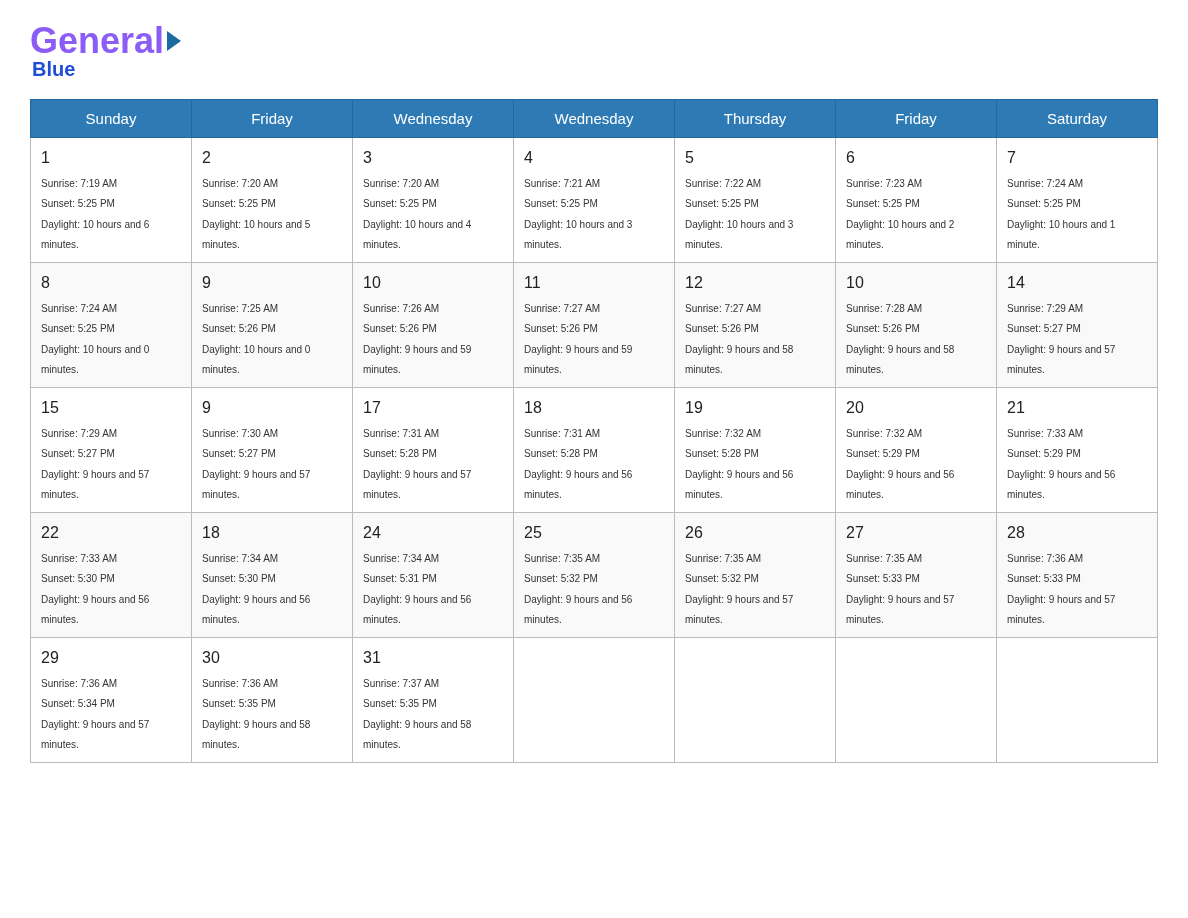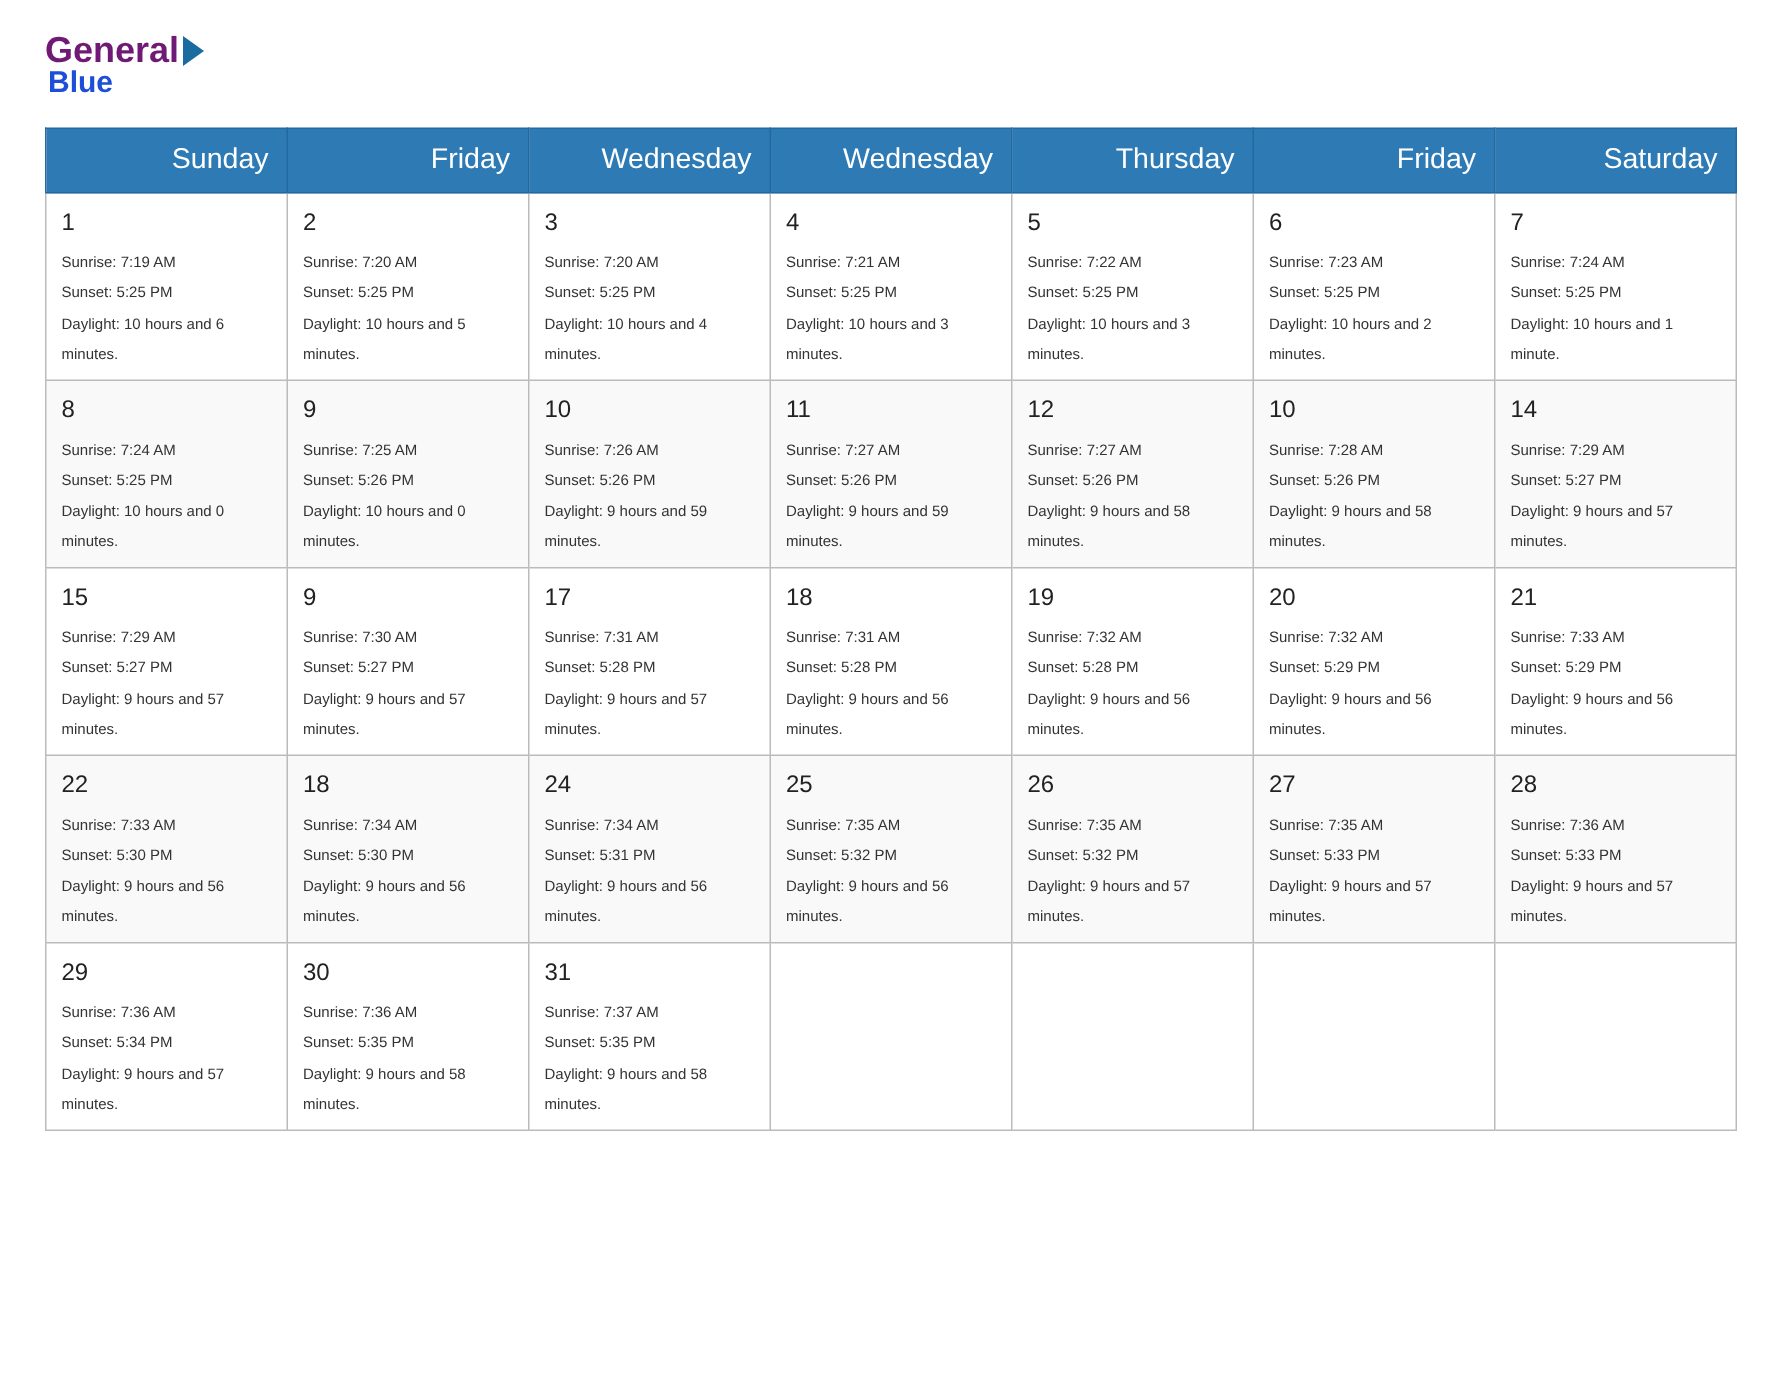--- a/index.html
+++ b/index.html
@@ -25,24 +25,24 @@
     .month-title { font-size: 52px; font-weight: normal; color: #222; line-height: 1.1; }
     .location { font-size: 22px; color: #555; margin-top: 4px; }
     .calendar {
       width: 100%;
       border-collapse: collapse;
       border: 1px solid #aaa;
     }
     .calendar th {
       background-color: #2d7ab5;
       color: #fff;
-      font-size: 19px;
+      font-size: 15px;
       font-weight: normal;
       padding: 10px 12px;
-      text-align: right;
+      text-align: center;
       border: 1px solid #2468a0;
     }
     .calendar td {
       vertical-align: top;
       border: 1px solid #bbb;
       padding: 8px 10px;
       width: 14.28%;
       min-height: 110px;
       font-size: 13.5px;
       color: #333;
@@ -63,21 +63,21 @@
     .empty-cell { background: #fff; }
     tr:nth-child(even) td { background-color: #f9f9f9; }
     tr:nth-child(odd) td { background-color: #fff; }
   </style>
 </head>
 <body>
 
 <div class="header">
   <div class="logo">
   <div style="display:flex;align-items:center;">
-    <span style="font-size:24px;font-weight:bold;color:#701a75;">General</span>
+    <span style="font-size:36px;font-weight:bold;color:#8b5cf6;">General</span>
     <span style="display:inline-block;width:0;height:0;border-top:10px solid transparent;border-bottom:10px solid transparent;border-left:14px solid #1a6ba0;margin:0 3px;"></span>
   </div>
   <div style="margin-top:-4px;margin-left:2px;">
     <span style="font-size:20px;font-weight:bold;color:#1d4ed8;">Blue</span>
   </div>
 </div>
   <div class="title-block">
     <div class="month-title"></div>
     <div class="location"></div>
   </div>

